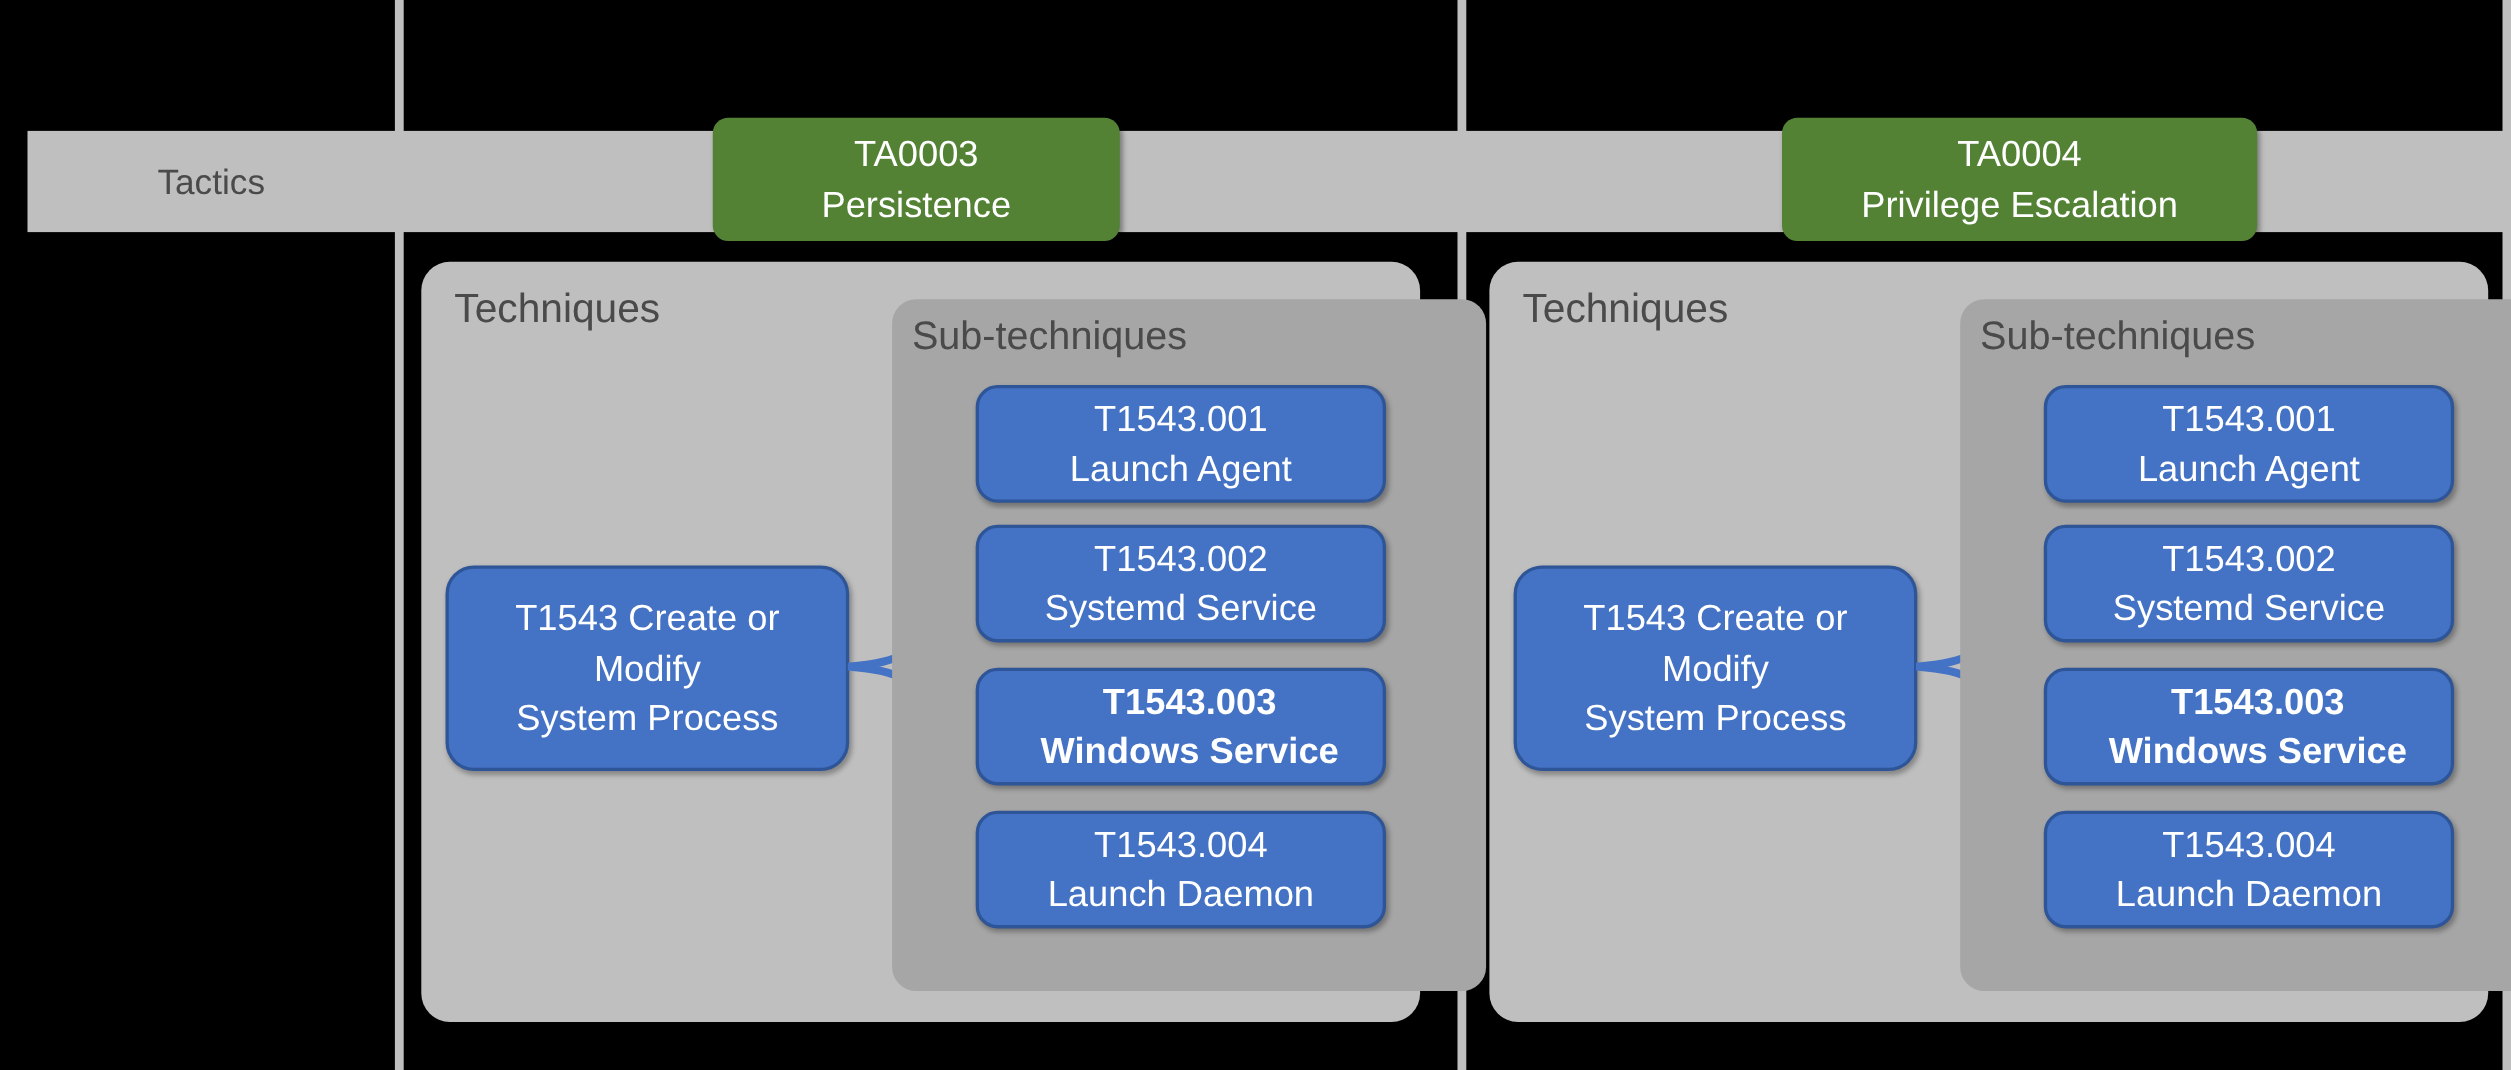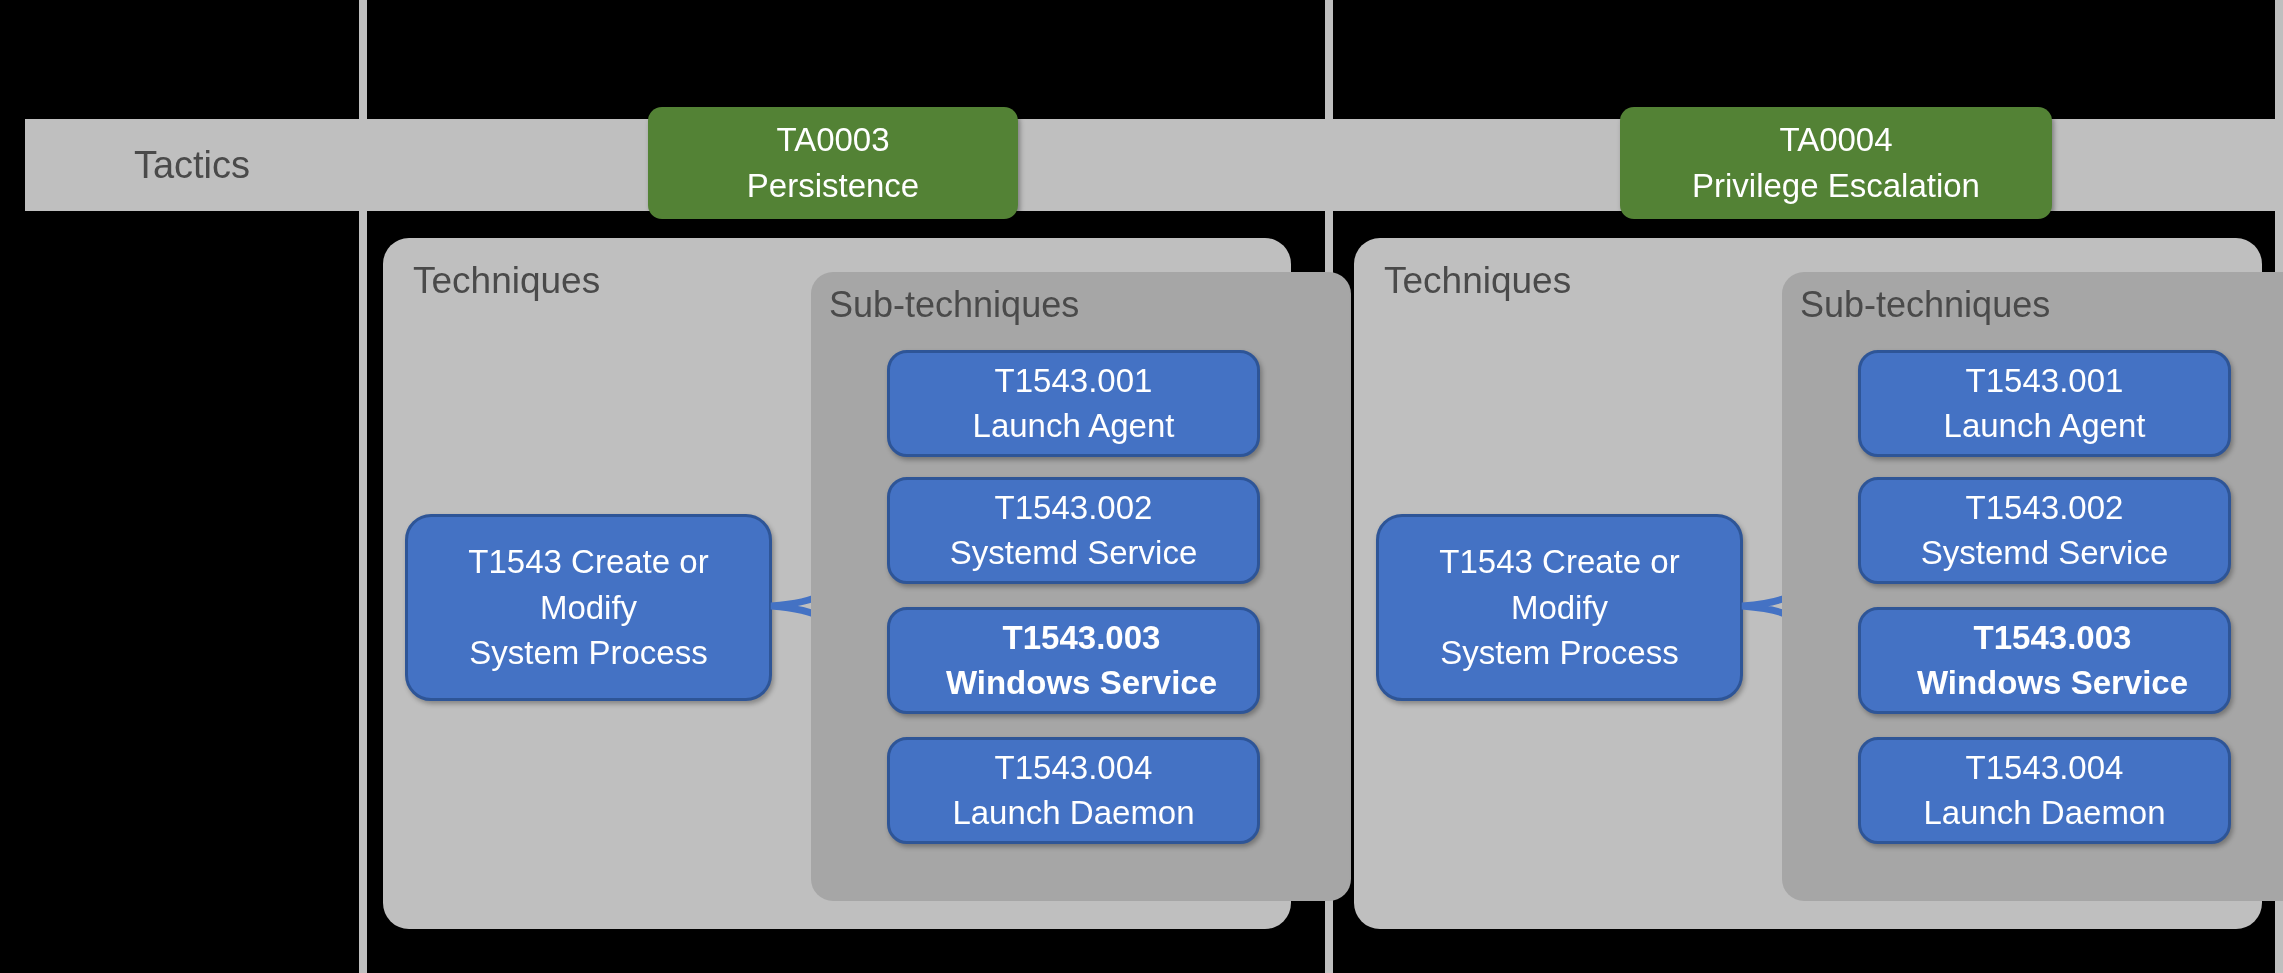--- a/index.html
+++ b/index.html
@@ -23,21 +23,21 @@
   .vline{
     position:absolute;top:0;width:8px;height:973px;background:var(--divider-gray);
   }
   .tactics-bar{
     position:absolute;left:25px;top:119px;width:2251px;height:92px;
     background:var(--bar-gray);
   }
   .tactics-label{
     position:absolute;left:0;top:0;width:334px;height:92px;
     display:flex;align-items:center;justify-content:center;
-    font-size:38px;color:var(--label-dark);
+    font-size:32px;color:var(--label-dark);
   }
   .tactic-box{
     position:absolute;top:107px;height:112px;border-radius:14px;
     background:var(--tactic-green);
     display:flex;flex-direction:column;align-items:center;justify-content:center;
     color:var(--text-white);font-size:33px;line-height:1.38;text-align:center;
     box-shadow:2px 3px 5px rgba(0,0,0,0.35);
   }
   .panel{
     position:absolute;top:238px;width:908px;height:691px;border-radius:26px;

